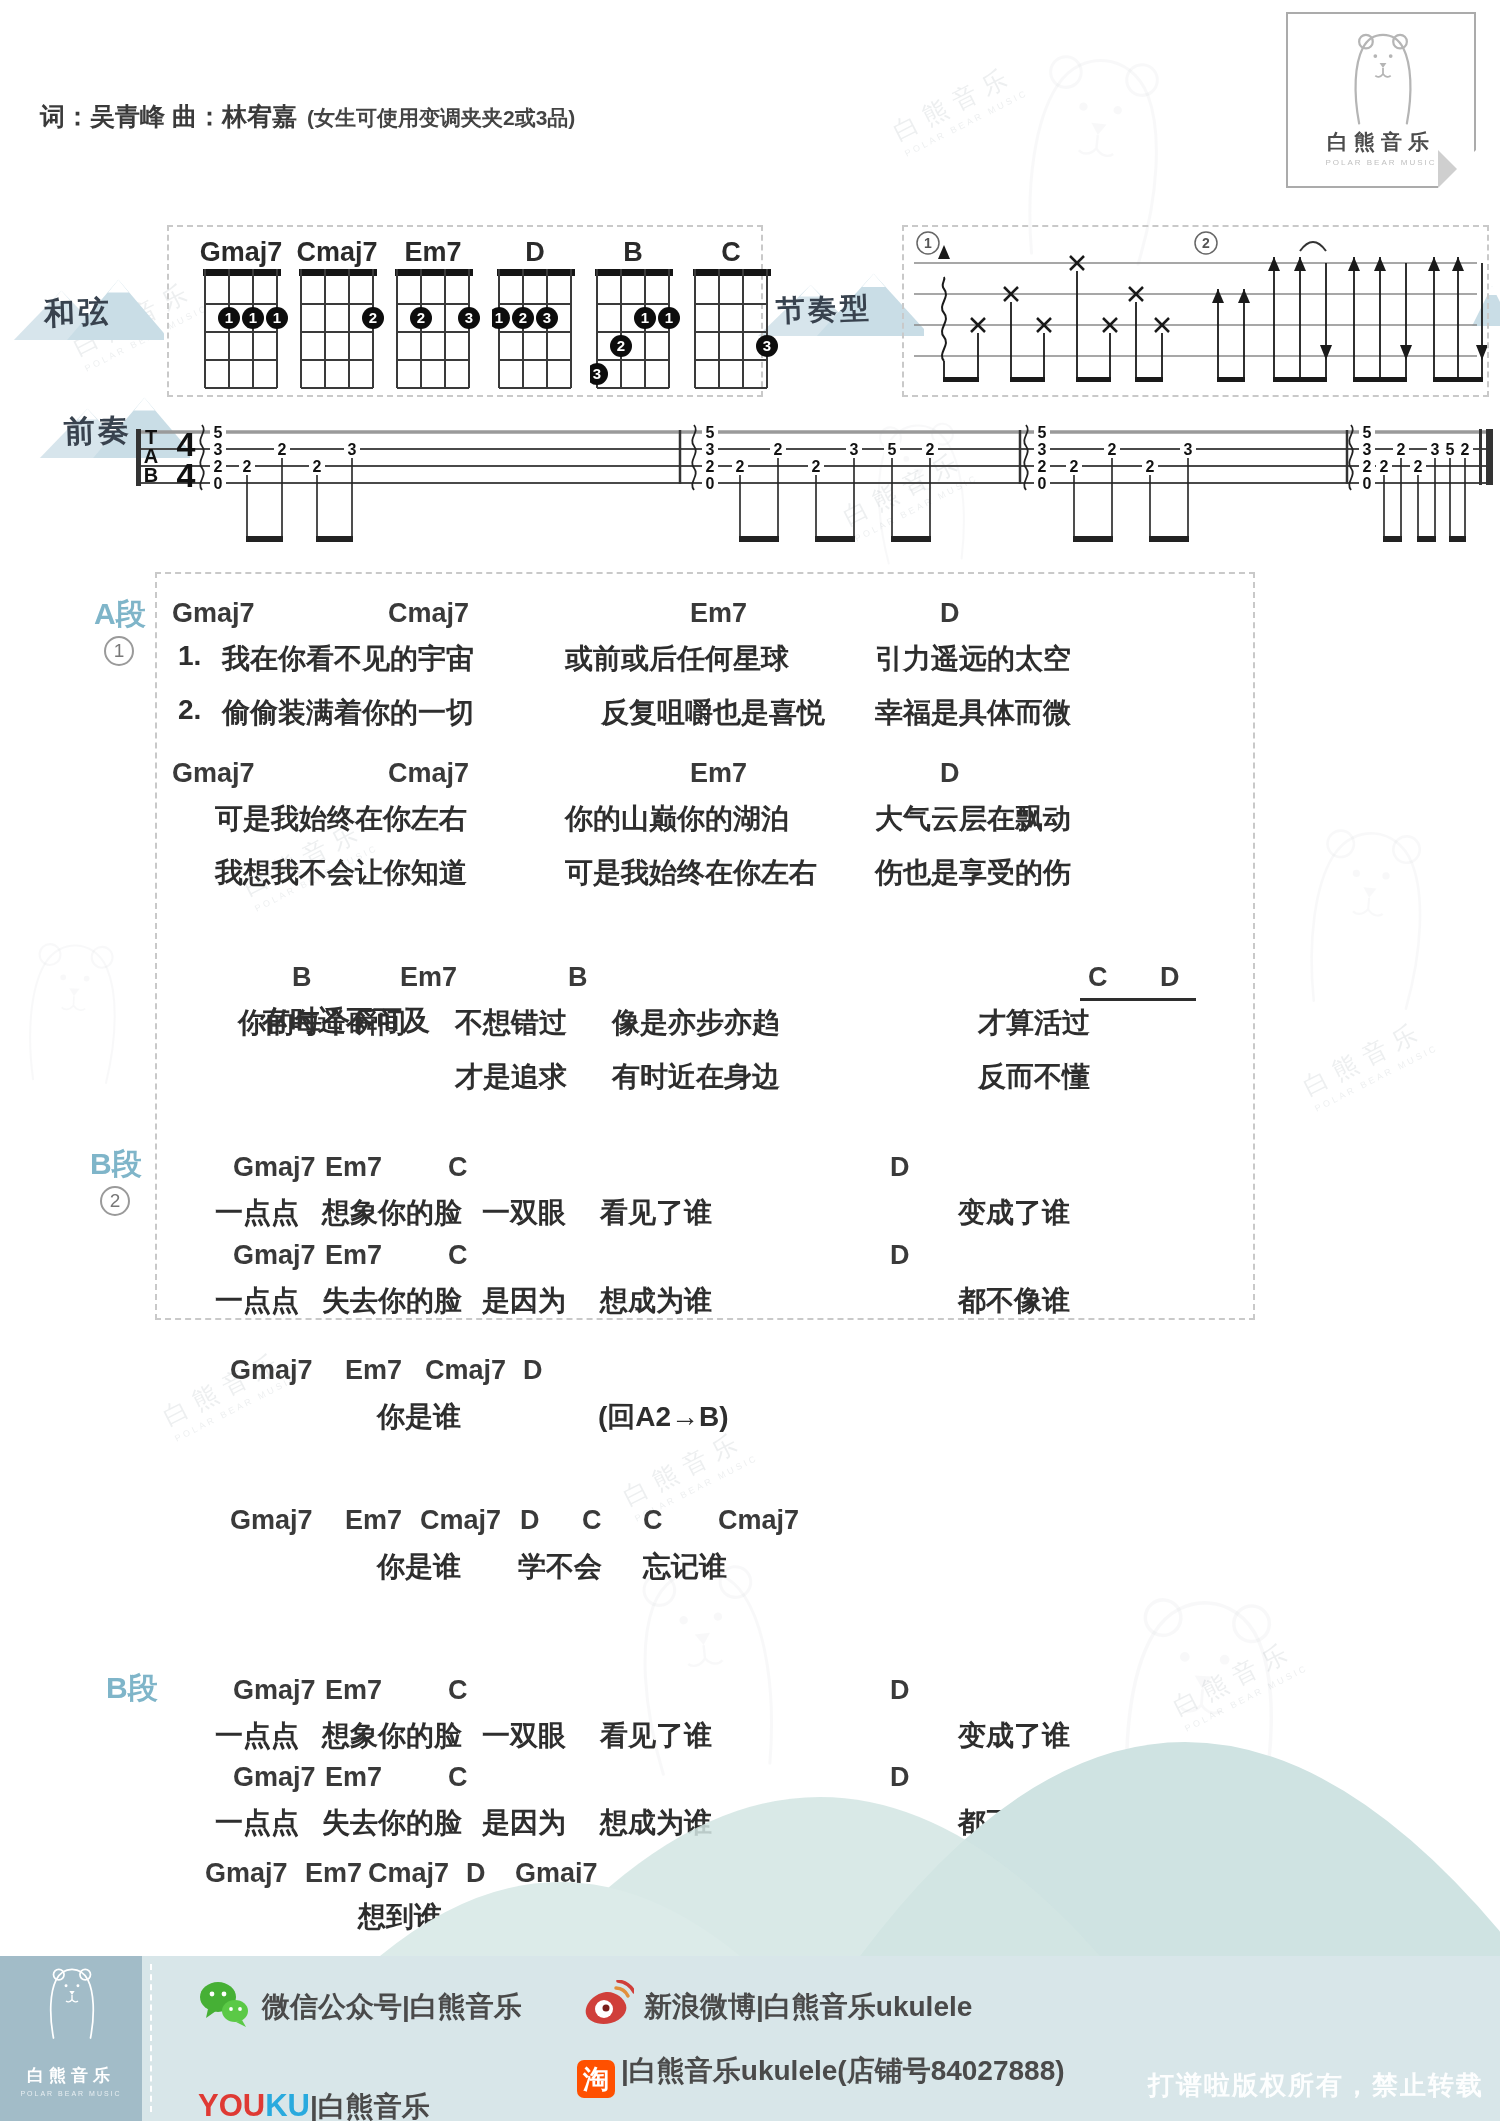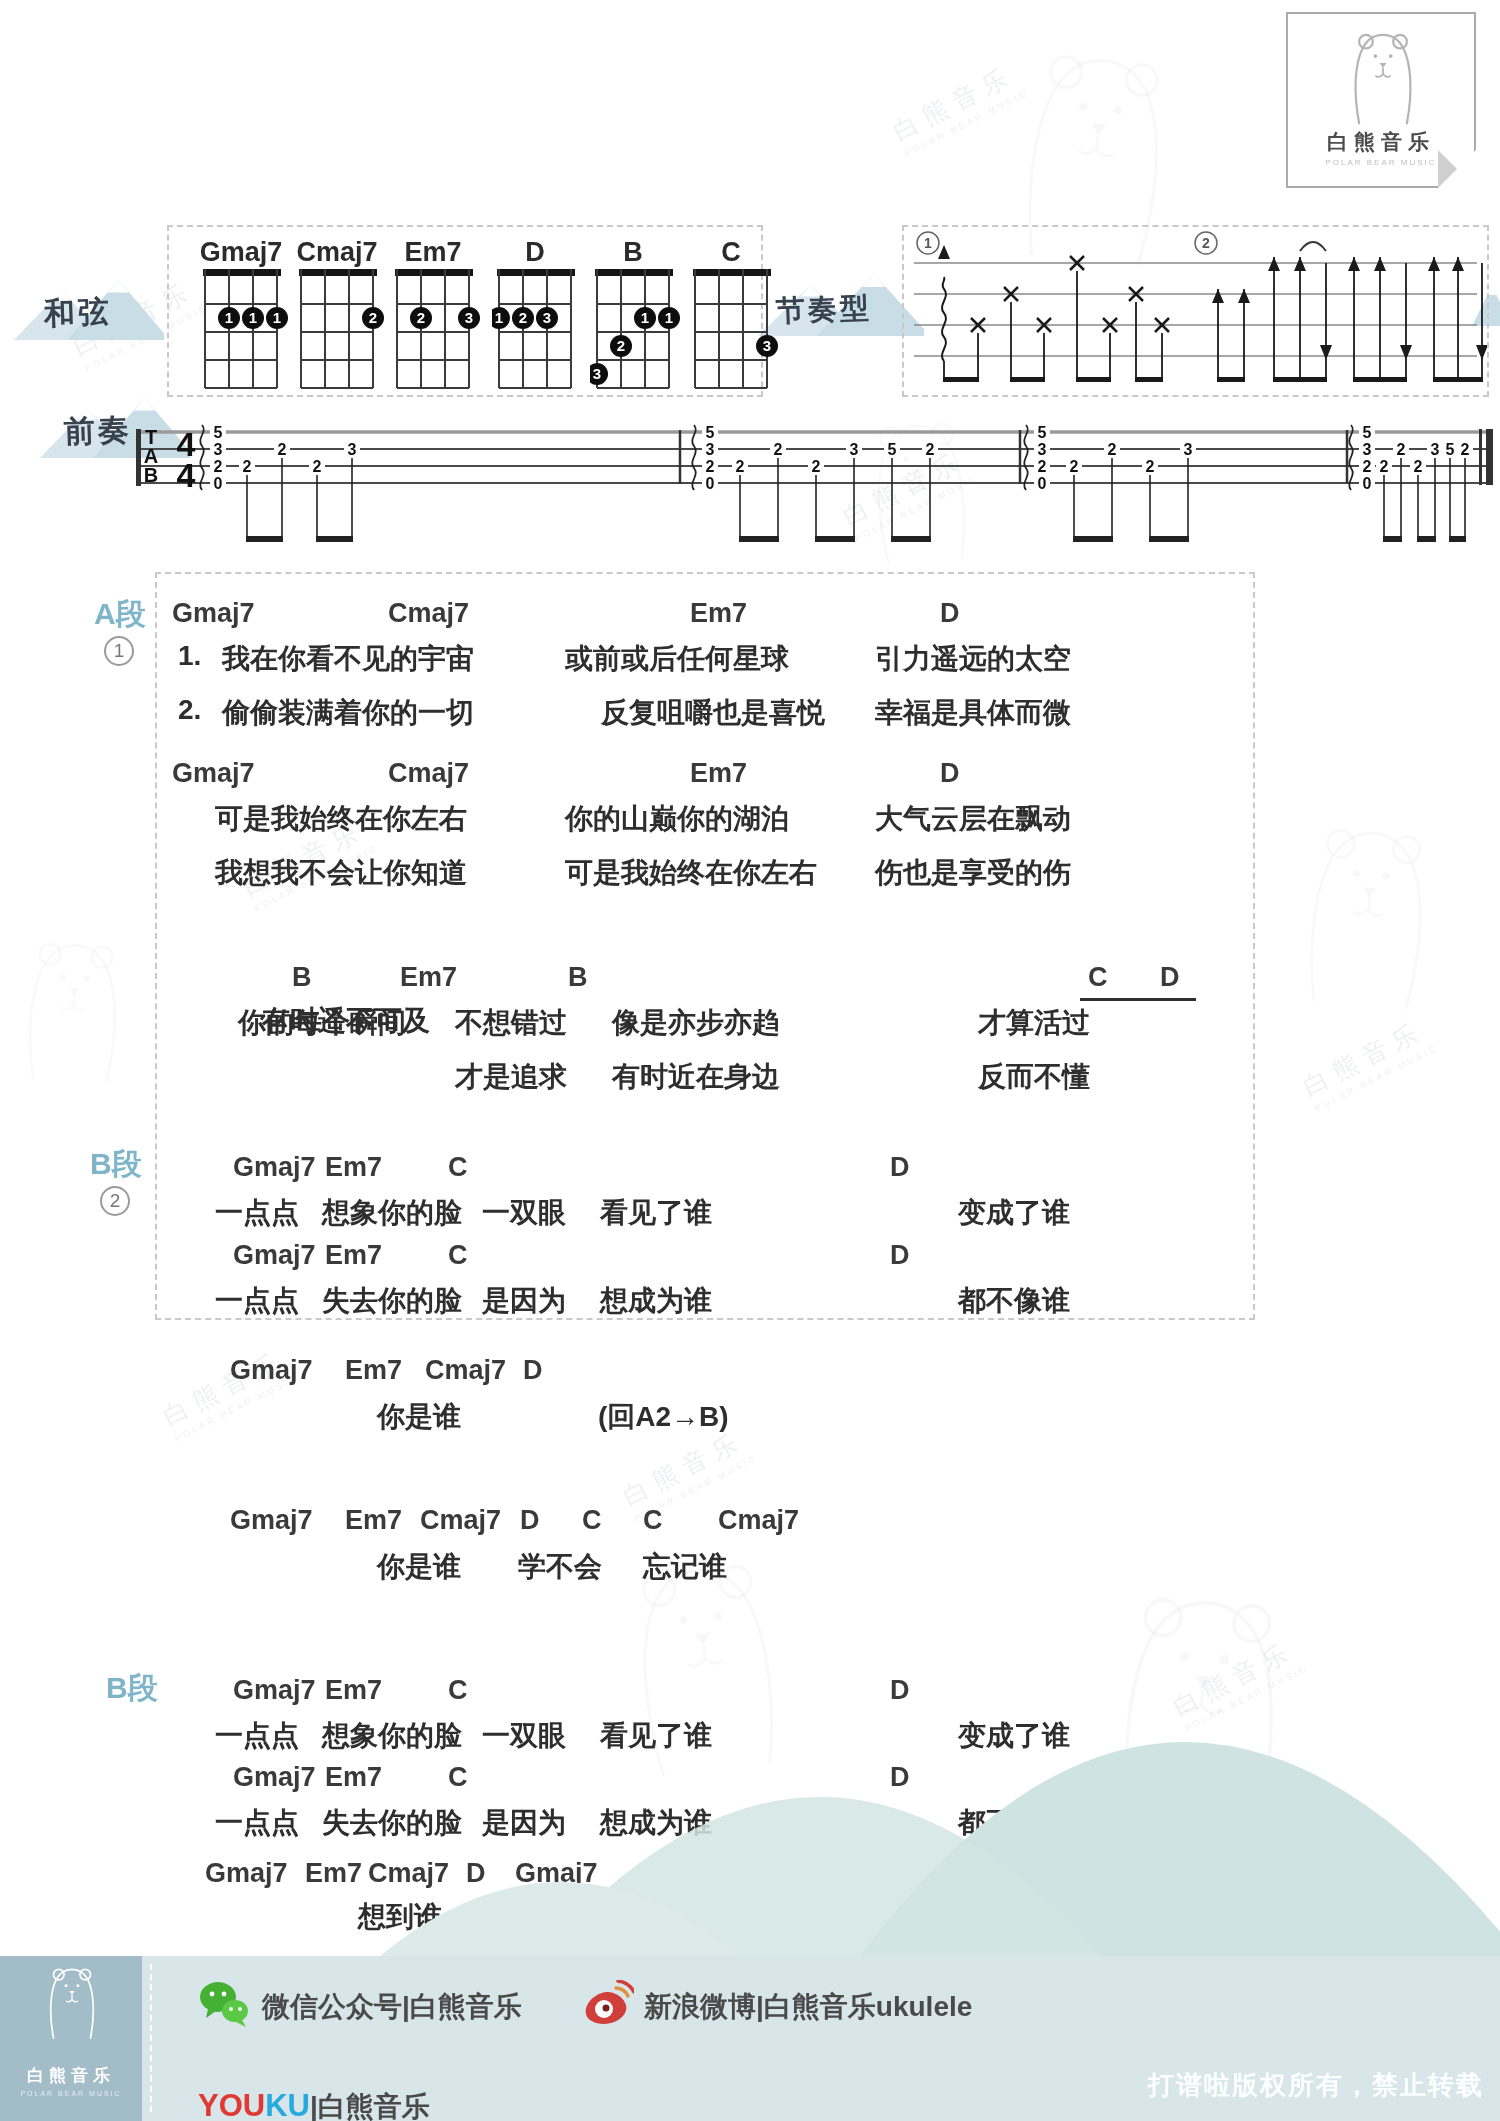--- a/index.html
+++ b/index.html
@@ -126,20 +126,23 @@
       <div class="wm" style="left: 70px; top: 300px; transform: rotate(-27deg);"><span>白熊音乐</span><span class="sub">POLAR BEAR MUSIC</span></div>
       <div class="wm" style="left: 890px; top: 85px; transform: rotate(-27deg);"><span>白熊音乐</span><span class="sub">POLAR BEAR MUSIC</span></div>
       <div class="wm" style="left: 840px; top: 470px; transform: rotate(-27deg);"><span>白熊音乐</span><span class="sub">POLAR BEAR MUSIC</span></div>
       <div class="wm" style="left: 240px; top: 840px; transform: rotate(-27deg);"><span>白熊音乐</span><span class="sub">POLAR BEAR MUSIC</span></div>
       <div class="wm" style="left: 1300px; top: 1040px; transform: rotate(-27deg);"><span>白熊音乐</span><span class="sub">POLAR BEAR MUSIC</span></div>
       <div class="wm" style="left: 160px; top: 1370px; transform: rotate(-27deg);"><span>白熊音乐</span><span class="sub">POLAR BEAR MUSIC</span></div>
       <div class="wm" style="left: 620px; top: 1450px; transform: rotate(-27deg);"><span>白熊音乐</span><span class="sub">POLAR BEAR MUSIC</span></div>
       <div class="wm" style="left: 1170px; top: 1660px; transform: rotate(-27deg);"><span>白熊音乐</span><span class="sub">POLAR BEAR MUSIC</span></div>
     </div>
 
+  <div class="credits">
+    <span>词：吴青峰 曲：林宥嘉</span><span class="capo">(女生可使用变调夹夹2或3品)</span>
+  </div>
 
   <div class="logo-card">
     <div class="bearwrap" id="logo-bear">
         <svg viewBox="0 0 100 115" width="100%" height="100%">
           <circle cx="30" cy="16" r="8" fill="none" stroke="#b5b5b5" stroke-width="2.6"></circle>
           <circle cx="70" cy="16" r="8" fill="none" stroke="#b5b5b5" stroke-width="2.6"></circle>
           <path d="M22,112 C15,75 17,42 26,24 C32,12 42,8 50,8 C58,8 68,12 74,24 C83,42 85,75 78,112" fill="none" stroke="#b5b5b5" stroke-width="2.6" stroke-linecap="round"></path>
           <circle cx="41" cy="33" r="2.2" fill="#b5b5b5"></circle>
           <circle cx="59" cy="33" r="2.2" fill="#b5b5b5"></circle>
           <path d="M46,41 h8 l-4,6 z" fill="#b5b5b5"></path>
@@ -638,16 +641,19 @@
           <path d="M32,8 A14,14 0 0 1 44,16" fill="none" stroke="#e2903c" stroke-width="3.5" stroke-linecap="round"></path>
           <path d="M34,1 A21,21 0 0 1 50,12" fill="none" stroke="#d03f3a" stroke-width="3.5" stroke-linecap="round"></path>
         </svg>
       </div>
     <div class="fitem" style="left:644px;top:32px;">新浪微博|白熊音乐ukulele</div>
 
     <div class="fitem" style="left:198px;top:84px;margin-top:48px;">
       <span class="youku-you">YOU</span><span class="youku-ku">KU</span><span>|白熊音乐</span>
     </div>
 
+    <div class="fitem" style="left:577px;top:96px;">
+      <span class="tao">淘</span><span>|白熊音乐ukulele(店铺号84027888)</span>
+    </div>
 
     <div class="copyright">打谱啦版权所有，禁止转载</div>
   </div>
 </div>
 
 </body></html>

